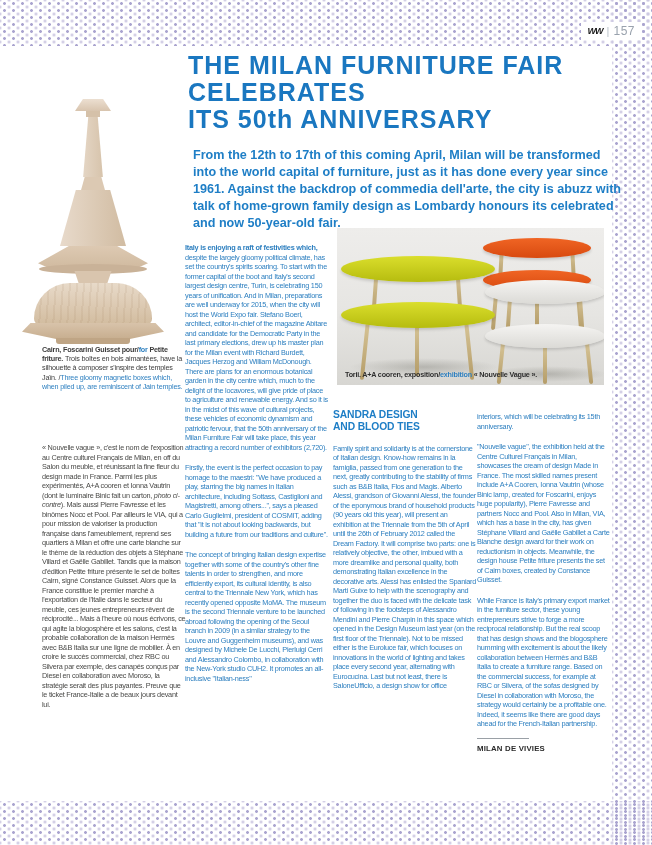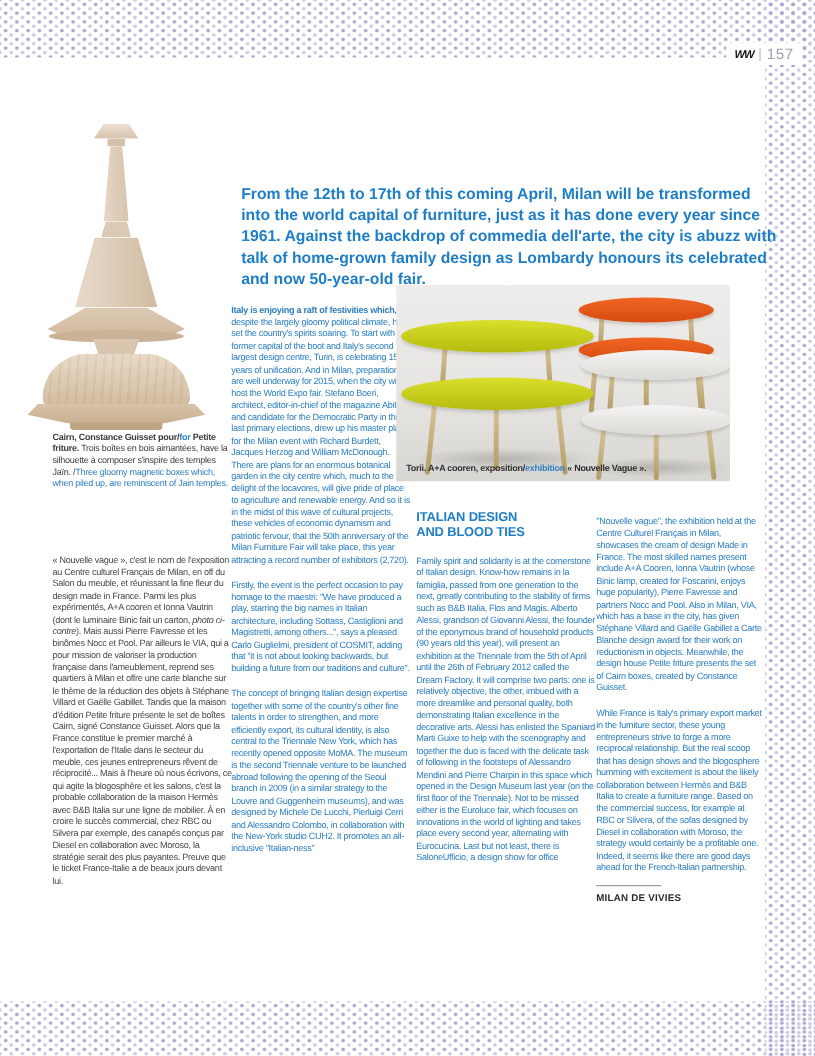--- a/index.html
+++ b/index.html
@@ -9,21 +9,21 @@
   .dots{position:absolute;
     background-image:
       radial-gradient(circle,#aaa4cf 1.1px, rgba(170,164,207,0) 1.7px),
       radial-gradient(circle,#cdc9e2 1.1px, rgba(205,201,226,0) 1.7px);
     background-size:9px 7px,9px 7px;
     background-position:0 0,4.5px 3.5px;}
   .band-top{left:0;top:0;width:652px;height:46px;}
   .band-right{right:0;top:0;width:40px;height:845px;}
   .band-bottom{left:0;top:801px;width:652px;height:44px;}
   
-  .page-head{position:absolute;top:34px;right:10px;background:#fff;padding:2px 7px;
+  .page-head{position:absolute;top:22px;right:10px;background:#fff;padding:2px 7px;
              display:flex;align-items:center;gap:4px;}
   .logo{font-weight:bold;font-style:italic;font-size:9px;letter-spacing:-1px;color:#1a1a1a;}
   .head-sep{color:#b9c1c9;font-size:11px;font-weight:300;}
   .page-num{font-size:12px;color:#99a2ad;letter-spacing:0.5px;}
   
   .title{position:absolute;left:188px;top:52px;width:430px;margin:0;
          font-size:25px;line-height:27px;font-weight:bold;letter-spacing:1px;
          color:#1a77c0;white-space:pre-line;}
   .intro{position:absolute;left:188px;top:142px;width:432px;margin:5px;
          font-size:12.6px;line-height:17px;font-weight:bold;color:#1e7ec6;}
@@ -65,21 +65,21 @@
   .w-neck2{top:216px;width:44px;height:13px;background:#d9c5ae;
          clip-path:polygon(8% 0,92% 0,82% 100%,18% 100%);}
   .w-dome{top:228px;width:118px;height:42px;border-radius:58px 58px 10px 10px;
          background:
            repeating-linear-gradient(94deg,rgba(150,115,80,0.10) 0 2px,rgba(0,0,0,0) 2px 7px),
            linear-gradient(180deg,#e8dac9,#d2bc9f);}
   .w-saucer{top:268px;width:142px;height:16px;background:linear-gradient(180deg,#d8c3aa,#c7ae8f);
          clip-path:polygon(6% 0,94% 0,100% 55%,76% 100%,24% 100%,0 55%);}
   .w-foot{top:283px;width:74px;height:6px;background:#bfa585;border-radius:0 0 3px 3px;}
   
-  .tables-photo{position:absolute;left:317px;top:228px;width:267px;height:157px;overflow:hidden;
+  .tables-photo{position:absolute;left:337px;top:228px;width:267px;height:157px;overflow:hidden;
         background:linear-gradient(180deg,#eeedeb 0%,#e6e5e2 55%,#d7d6d2 100%);}
   .tbl{position:absolute;}
   .tier{position:absolute;border-radius:50%;box-shadow:0 2px 3px rgba(0,0,0,0.15);}
   .leg{position:absolute;width:4px;background:linear-gradient(180deg,#d9c79a,#b49c68);border-radius:2px;}
   .floor-shadow{position:absolute;border-radius:50%;background:radial-gradient(ellipse,rgba(70,70,60,0.25),rgba(70,70,60,0) 70%);}
   
   .t-yellow{left:4px;top:28px;width:154px;height:126px;}
   .t-yellow .tier{width:154px;height:26px;background:linear-gradient(180deg,#dade2c,#b6bc0f);}
   .ty-1{top:0;}.ty-2{top:46px;}
   
@@ -101,38 +101,41 @@
   <div class="dots band-top"></div>
   <div class="dots band-right"></div>
   <div class="dots band-bottom"></div>
 
   <div class="page-head">
     <span class="logo">WW</span>
     <span class="head-sep">|</span>
     <span class="page-num">157</span>
   </div>
 
+  <h1 class="title">THE MILAN FURNITURE FAIR
+CELEBRATES
+ITS 50th ANNIVERSARY</h1>
   <p class="intro">From the 12th to 17th of this coming April, Milan will be transformed into the world capital of furniture, just as it has done every year since 1961. Against the backdrop of commedia dell'arte, the city is abuzz with talk of home-grown family design as Lombardy honours its celebrated and now 50-year-old fair.</p>
 
   <div class="wood-photo">
     <div class="w-cap"></div>
     <div class="w-capneck"></div>
     <div class="w-spindle"></div>
     <div class="w-ring"></div>
     <div class="w-cup"></div>
     <div class="w-skirt"></div>
     <div class="w-skirt-edge"></div>
     <div class="w-neck2"></div>
     <div class="w-dome"></div>
     <div class="w-saucer"></div>
     <div class="w-foot"></div>
   </div>
 
   <p class="wood-caption">
-    <span class="cap-bold">Cairn, Constance Guisset pour/</span><span class="cap-bold cap-blue">for</span><span class="cap-bold"> Petite friture. </span><span>Trois boîtes en bois aimantées, have la silhouette à composer s'inspire des temples Jaïn. /</span><span class="cap-blue">Three gloomy magnetic boxes which, when piled up, are reminiscent of Jain temples.</span>
+    <span class="cap-bold">Cairn, Foscarini Guisset pour/</span><span class="cap-bold cap-blue">for</span><span class="cap-bold"> Petite friture. </span><span>Trois boîtes en bois aimantées, have la silhouette à composer s'inspire des temples Jaïn. /</span><span class="cap-blue">Three gloomy magnetic boxes which, when piled up, are reminiscent of Jain temples.</span>
   </p>
 
   <div class="col col1">
     <p><span>« Nouvelle vague », c'est le nom de l'exposition au Centre culturel Français de Milan, en off du Salon du meuble, et réunissant la fine fleur du design made in France. Parmi les plus expérimentés, A+A cooren et Ionna Vautrin (dont le luminaire Binic fait un carton, </span><span class="ital">photo ci-contre</span><span>). Mais aussi Pierre Favresse et les binômes Nocc et Pool. Par ailleurs le VIA, qui a pour mission de valoriser la production française dans l'ameublement, reprend ses quartiers à Milan et offre une carte blanche sur le thème de la réduction des objets à Stéphane Villard et Gaëlle Gabillet. Tandis que la maison d'édition Petite friture présente le set de boîtes Cairn, signé Constance Guisset. Alors que la France constitue le premier marché à l'exportation de l'Italie dans le secteur du meuble, ces jeunes entrepreneurs rêvent de réciprocité... Mais à l'heure où nous écrivons, ce qui agite la blogosphère et les salons, c'est la probable collaboration de la maison Hermès avec B&amp;B Italia sur une ligne de mobilier. À en croire le succès commercial, chez RBC ou Silvera par exemple, des canapés conçus par Diesel en collaboration avec Moroso, la stratégie serait des plus payantes. Preuve que le ticket France-Italie a de beaux jours devant lui.</span></p>
   </div>
 
   <div class="col col2">
     <p><span class="lead-bold">Italy is enjoying a raft of festivities which,</span><span> despite the largely gloomy political climate, has set the country's spirits soaring. To start with the former capital of the boot and Italy's second largest design centre, Turin, is celebrating 150 years of unification. And in Milan, preparations are well underway for 2015, when the city will host the World Expo fair. Stefano Boeri, architect, editor-in-chief of the magazine Abitare and candidate for the Democratic Party in the last primary elections, drew up his master plan for the Milan event with Richard Burdett, Jacques Herzog and William McDonough. There are plans for an enormous botanical garden in the city centre which, much to the delight of the locavores, will give pride of place to agriculture and renewable energy. And so it is in the midst of this wave of cultural projects, these vehicles of economic dynamism and patriotic fervour, that the 50th anniversary of the Milan Furniture Fair will take place, this year attracting a record number of exhibitors (2,720).</span></p>
     <p>Firstly, the event is the perfect occasion to pay homage to the maestri: "We have produced a play, starring the big names in Italian architecture, including Sottass, Castiglioni and Magistretti, among others...", says a pleased Carlo Guglielmi, president of COSMIT, adding that "it is not about looking backwards, but building a future from our traditions and culture".</p>
     <p>The concept of bringing Italian design expertise together with some of the country's other fine talents in order to strengthen, and more efficiently export, its cultural identity, is also central to the Triennale New York, which has recently opened opposite MoMA. The museum is the second Triennale venture to be launched abroad following the opening of the Seoul branch in 2009 (in a similar strategy to the Louvre and Guggenheim museums), and was designed by Michele De Lucchi, Pierluigi Cerri and Alessandro Colombo, in collaboration with the New-York studio CUH2. It promotes an all-inclusive "Italian-ness"</p>
@@ -169,25 +172,26 @@
       <div class="leg" style="left:22px;top:62px;height:62px;transform:rotate(6deg);"></div>
       <div class="leg" style="left:74px;top:64px;height:56px;"></div>
       <div class="leg" style="left:126px;top:62px;height:62px;transform:rotate(-6deg);"></div>
       <div class="tier ty-2"></div>
     </div>
 
     <p class="photo-caption"><span>Torii. A+A cooren, exposition/</span><span class="cap-blue">exhibition</span><span> « Nouvelle Vague ».</span></p>
   </div>
 
   <div class="col col3">
-    <h2 class="colhead">ITALIAN DESIGN
+    <h2 class="colhead">SANDRA DESIGN
 AND BLOOD TIES</h2>
     <p>Family spirit and solidarity is at the cornerstone of Italian design. Know-how remains in la famiglia, passed from one generation to the next, greatly contributing to the stability of firms such as B&amp;B Italia, Flos and Magis. Alberto Alessi, grandson of Giovanni Alessi, the founder of the eponymous brand of household products (90 years old this year), will present an exhibition at the Triennale from the 5th of April until the 26th of February 2012 called the Dream Factory. It will comprise two parts: one is relatively objective, the other, imbued with a more dreamlike and personal quality, both demonstrating Italian excellence in the decorative arts. Alessi has enlisted the Spaniard Marti Guixe to help with the scenography and together the duo is faced with the delicate task of following in the footsteps of Alessandro Mendini and Pierre Charpin in this space which opened in the Design Museum last year (on the first floor of the Triennale). Not to be missed either is the Euroluce fair, which focuses on innovations in the world of lighting and takes place every second year, alternating with Eurocucina. Last but not least, there is SaloneUfficio, a design show for office</p>
   </div>
 
   <div class="col col4">
+    <p>interiors, which will be celebrating its 15th anniversary.</p>
     <p>"Nouvelle vague", the exhibition held at the Centre Culturel Français in Milan, showcases the cream of design Made in France. The most skilled names present include A+A Cooren, Ionna Vautrin (whose Binic lamp, created for Foscarini, enjoys huge popularity), Pierre Favresse and partners Nocc and Pool. Also in Milan, VIA, which has a base in the city, has given Stéphane Villard and Gaëlle Gabillet a Carte Blanche design award for their work on reductionism in objects. Meanwhile, the design house Petite friture presents the set of Cairn boxes, created by Constance Guisset.</p>
     <p>While France is Italy's primary export market in the furniture sector, these young entrepreneurs strive to forge a more reciprocal relationship. But the real scoop that has design shows and the blogosphere humming with excitement is about the likely collaboration between Hermès and B&amp;B Italia to create a furniture range. Based on the commercial success, for example at RBC or Silvera, of the sofas designed by Diesel in collaboration with Moroso, the strategy would certainly be a profitable one. Indeed, it seems like there are good days ahead for the French-Italian partnership.</p>
     <div class="byline-rule"></div>
     <div class="byline">MILAN DE VIVIES</div>
   </div>
 
 </div>
 
 </body></html>

